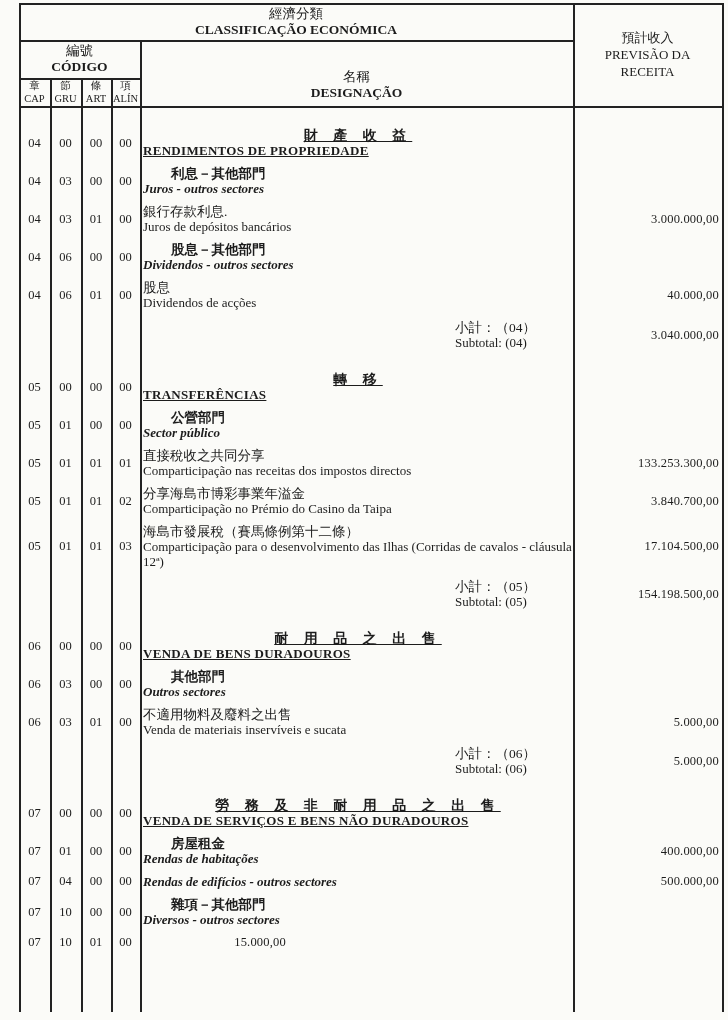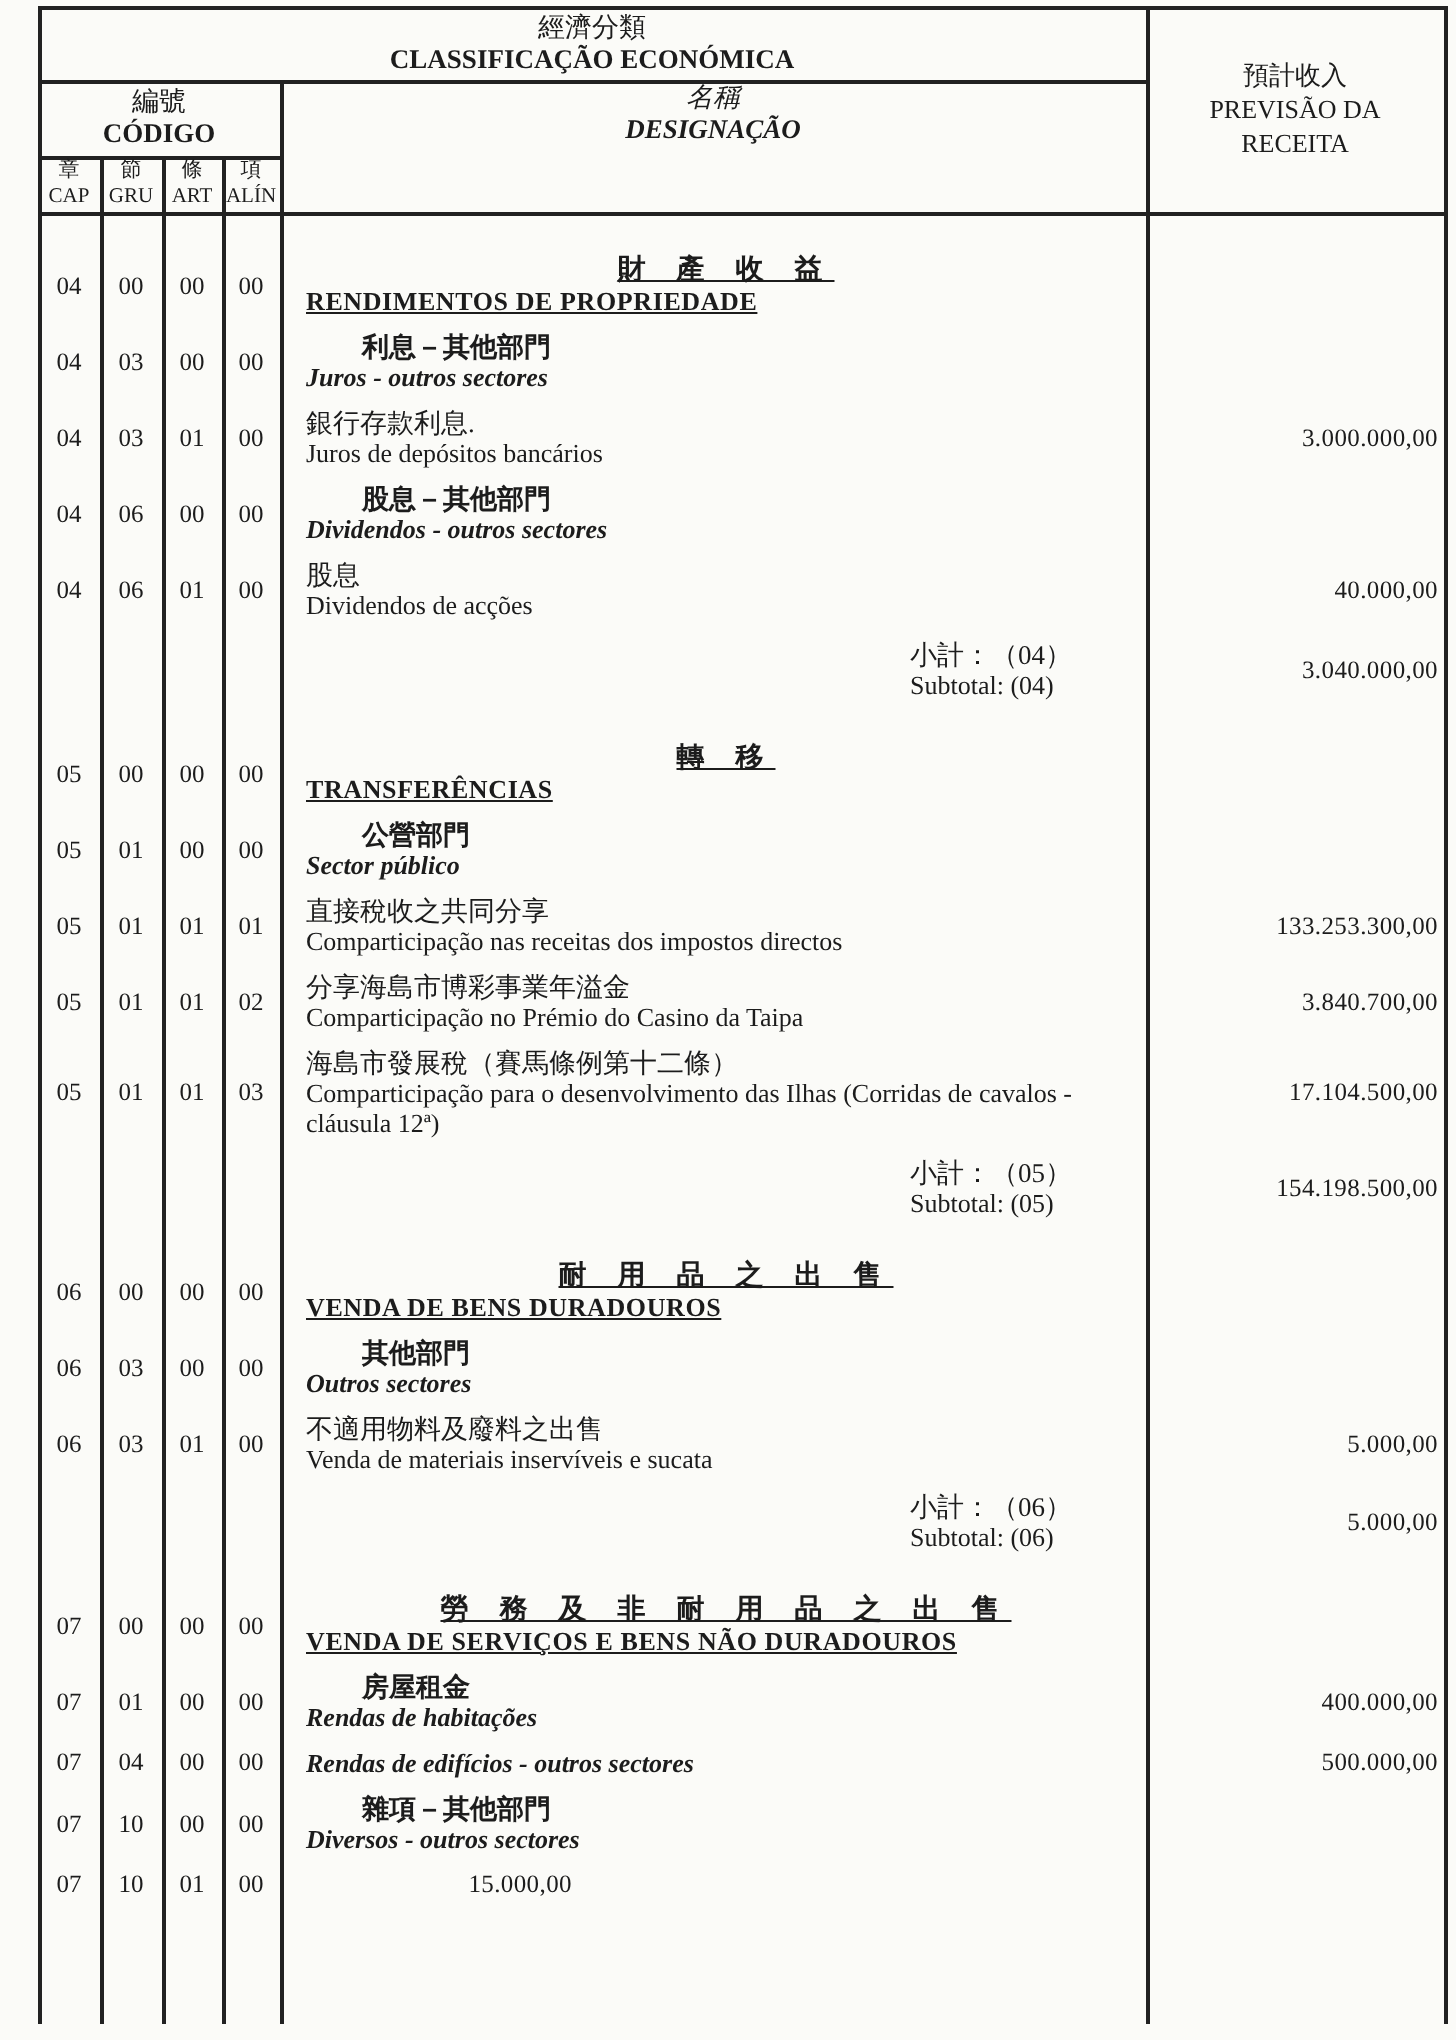--- a/index.html
+++ b/index.html
@@ -31,21 +31,21 @@
   .row{display:flex;margin-top:8px;align-items:stretch;}
   .row.section{margin-top:22px;}
   .row.subtotal{margin-top:10px;}
   .row.subtotal.gap-small{margin-top:9px;}
   .codes{width:121px;flex:none;display:flex;}
   .code-cell{display:flex;align-items:center;justify-content:center;font-size:12.5px;}
   .code-cell:nth-child(1){width:31px;}
   .code-cell:nth-child(2){width:31px;}
   .code-cell:nth-child(3){width:30px;}
   .code-cell:nth-child(4){width:29px;}
-  .desig{width:433px;flex:none;padding-left:13px;box-sizing:border-box;}
+  .desig{width:433px;flex:none;padding-left:3px;box-sizing:border-box;}
   .zh{font-size:13.5px;line-height:15px;white-space:pre-wrap;}
   .pt{font-size:13px;line-height:15px;}
   .section .zh{text-align:center;font-weight:bold;letter-spacing:6px;font-size:14px;}
   .section .zh span,.section .pt span{text-decoration:underline;}
   .section .pt{text-align:left;font-weight:bold;letter-spacing:0.3px;}
   .group .zh{font-weight:bold;margin-left:28px;}
   .group .pt{font-weight:bold;font-style:italic;}
   .subtotal .desig{padding-left:315px;}
   .subtotal .zh{font-size:13.5px;}
   .subtotal .pt{font-weight:normal;}
@@ -79,21 +79,21 @@
     <div class="l1">預計收入</div>
     <div class="l1">PREVISÃO DA</div>
     <div class="l1">RECEITA</div>
   </div>
 
   <div class="hcell" style="left:19px;top:40px;width:121px;height:38px;">
     <div class="l1">編號</div>
     <div class="l2">CÓDIGO</div>
   </div>
 
-  <div class="hcell" style="left:140px;top:24px;width:433px;height:66px;font-style:italic;">
+  <div class="hcell" style="left:140px;top:52px;width:433px;height:66px;">
     <div class="l1">名稱</div>
     <div class="l2">DESIGNAÇÃO</div>
   </div>
 
   <div class="subcol" style="left:19px;top:78px;width:31px;height:28px;">
     <div class="zh">章</div>
     <div class="pt">CAP</div>
   </div>
   <div class="subcol" style="left:50px;top:78px;width:31px;height:28px;">
     <div class="zh">節</div>

